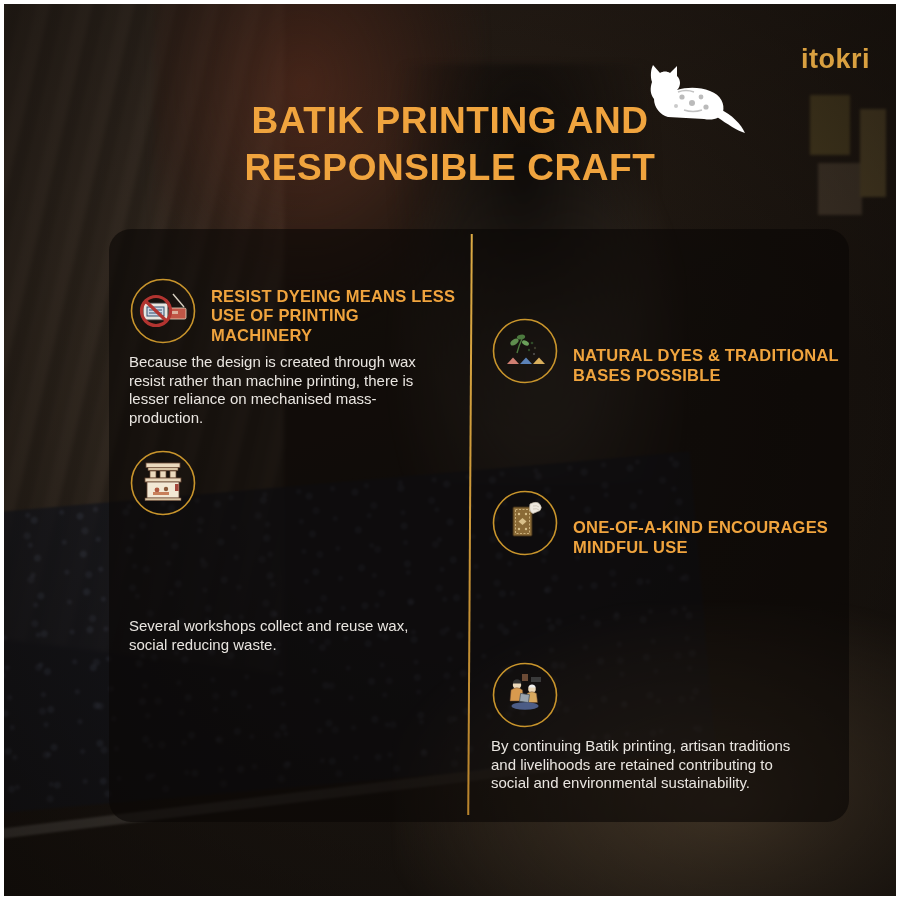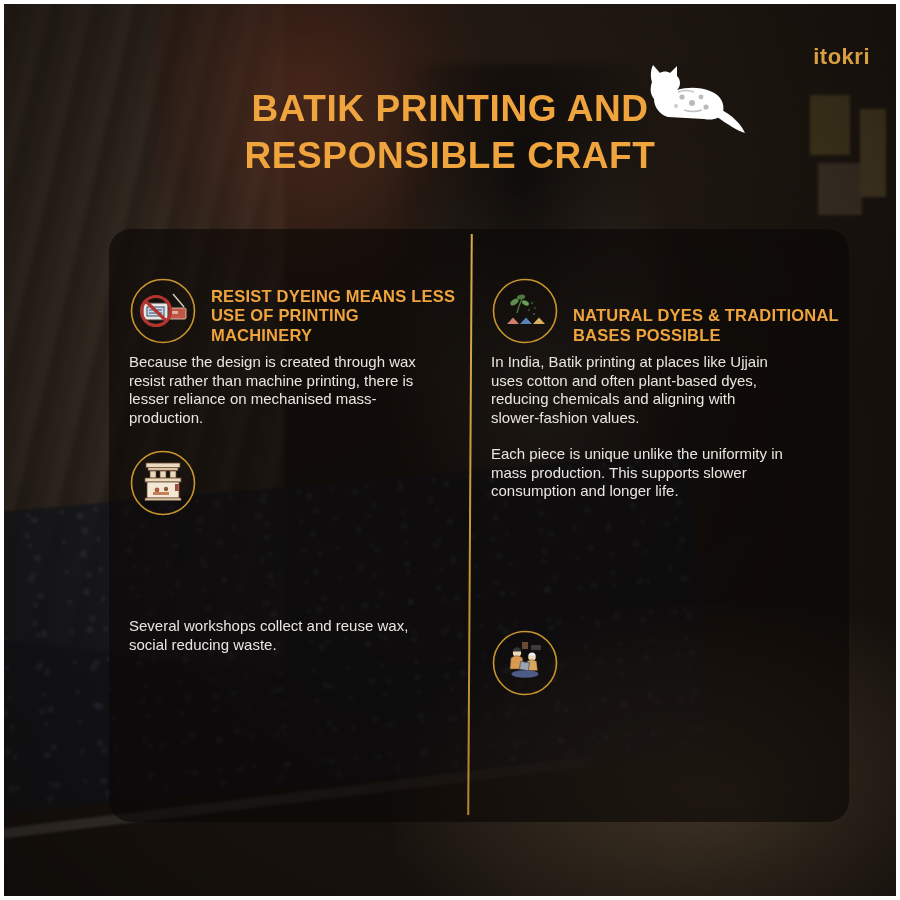--- a/index.html
+++ b/index.html
@@ -36,31 +36,31 @@
   .bg-sand{position:absolute;right:-60px;bottom:-40px;width:560px;height:330px;
     background:radial-gradient(ellipse at 60% 60%,rgba(142,116,84,.55),rgba(100,82,60,.25) 55%,transparent 75%);
     filter:blur(3px);}
   .bg-tableedge{position:absolute;left:-30px;top:790px;width:620px;height:10px;
     background:linear-gradient(90deg,rgba(160,155,148,.4),rgba(120,115,108,.15));
     transform:rotate(-7deg);filter:blur(1px);}
   .bg-vignette{position:absolute;inset:0;
     background:radial-gradient(ellipse at 50% 45%,transparent 35%,rgba(10,7,5,.65) 100%);}
   
   .header{position:absolute;left:0;right:0;top:82px;text-align:center;z-index:5;}
-  .title{color:#f0a43e;font-weight:800;font-size:37px;line-height:1.26;letter-spacing:.6px;}
-  .brand{position:absolute;right:26px;top:-42px;color:#d9a040;font-weight:800;font-size:22px;letter-spacing:.5px;}
+  .title{color:#f0a43e;font-weight:800;font-size:37px;line-height:1.26;letter-spacing:.6px;margin-top:12px;}
+  .brand{position:absolute;right:26px;top:-42px;color:#d9a040;font-weight:800;font-size:27px;letter-spacing:.5px;}
   .cat{position:absolute;left:628px;top:-32px;width:122px;height:86px;z-index:6;}
   
   .panel{position:absolute;left:105px;top:225px;width:740px;height:593px;
     background:rgba(9,7,5,.62);border-radius:22px;z-index:4;}
   .divider{position:absolute;left:360px;top:5px;height:calc(100% - 12px);width:1.6px;
     background:linear-gradient(#dcaa44,#b8832c);transform:rotate(.35deg);}
   .col{position:absolute;top:36px;}
   .col-left{left:20px;width:330px;}
-  .col-right{left:382px;width:352px;}
+  .col-right{left:382px;width:352px;margin-top:40px;}
   .section{height:172px;}
   .sec-head{display:flex;align-items:flex-end;gap:14px;min-height:80px;}
   .icon-wrap{flex:none;width:68px;height:68px;}
   .sec-title{color:#f0a43e;font-weight:700;font-size:16.5px;line-height:1.18;
     letter-spacing:.2px;white-space:pre-line;padding-top:5px;}
   .sec-body{color:#e9e5e0;font-size:15px;line-height:1.24;white-space:pre-line;margin-top:8px;}
 </style>
 </head>
 <body>
 
@@ -178,47 +178,61 @@
               <circle cx="38" cy="33" r="1.2" fill="#2f4a28"></circle>
               <circle cx="43" cy="37" r="1" fill="#555"></circle>
               <path d="M16 47 l6 -6.5 6 6.5z" fill="#cf7f72"></path>
               <path d="M29 47 l6 -6.5 6 6.5z" fill="#5b82b8"></path>
               <path d="M42 47 l6 -6.5 6 6.5z" fill="#d9af5c"></path>
             </svg>
           </div>
           <div class="sec-title">NATURAL DYES &amp; TRADITIONAL
 BASES POSSIBLE</div>
         </div>
-        <div class="sec-body">In India, Batik printing at places like Ujjain
-uses cotton and often plant-based dyes,
-reducing chemicals and aligning with
-slower-fashion values.</div>
-      </div>
-
-      <div class="section">
-        <div class="sec-body">Each piece is unique unlike the uniformity in
-mass production. This supports slower
-consumption and longer life.</div>
+      </div>
+
+      <div class="section">
+        <div class="sec-head">
+          <div class="icon-wrap">
+            <svg width="68" height="68" viewBox="0 0 68 68">
+              <circle cx="34" cy="34" r="31.5" fill="none" stroke="#c9952c" stroke-width="1.6"></circle>
+              <rect x="22" y="18" width="19" height="29" rx="1" fill="#8a6a36" stroke="#3c2c16" stroke-width="1"></rect>
+              <rect x="24.5" y="20.5" width="14" height="24" fill="none" stroke="#d9c08a" stroke-width=".8" stroke-dasharray="2 1.5"></rect>
+              <circle cx="28" cy="25" r="1.2" fill="#d9c08a"></circle>
+                <circle cx="35" cy="25" r="1.2" fill="#d9c08a"></circle>
+              <circle cx="28" cy="40" r="1.2" fill="#d9c08a"></circle>
+                <circle cx="35" cy="40" r="1.2" fill="#d9c08a"></circle>
+              <path d="M31.5 29 l4 3.5 -4 3.5 -4 -3.5z" fill="#d9c08a"></path>
+              <path d="M39 15 q7 -3.5 10 .5 q2.5 3 0 6 l-7 3 q-4.5 -2 -3 -9.5z" fill="#efe9df" stroke="#c6bcac" stroke-width=".7"></path>
+              <path d="M42 17 q4 -1 6 1 M42 20 q4 -1 6 1" stroke="#c6bcac" stroke-width=".7" fill="none"></path>
+            </svg>
+          </div>
+          <div class="sec-title">ONE-OF-A-KIND ENCOURAGES
+MINDFUL USE</div>
+        </div>
       </div>
 
       <div class="section">
         <div class="sec-head">
           <div class="icon-wrap">
             <svg width="68" height="68" viewBox="0 0 68 68">
               <circle cx="34" cy="34" r="31.5" fill="none" stroke="#c9952c" stroke-width="1.6"></circle>
               <rect x="31" y="13" width="6" height="7" fill="#6b4a35"></rect>
               <rect x="40" y="16" width="10" height="5" fill="#3a3a3a"></rect>
               <circle cx="26" cy="24" r="4.2" fill="#ecd9ba"></circle>
               <path d="M21.8 22.5 a4.2 4.2 0 0 1 8.4 0z" fill="#333"></path>
               <path d="M20 29 q6 -4.5 11.5 0 l1 11 h-13.5z" fill="#d89a4e" stroke="#6b4a35" stroke-width=".5"></path>
               <circle cx="41" cy="28" r="3.8" fill="#ecd9ba"></circle>
               <path d="M37.3 26.5 a3.8 3.8 0 0 1 7.4 0z" fill="#eeeeee"></path>
               <path d="M36 32.5 q5 -3.5 9.5 0 l1 9 h-10.5z" fill="#d8a85e" stroke="#6b4a35" stroke-width=".5"></path>
               <rect x="29" y="33" width="9" height="8" fill="#9aa4ae" stroke="#44505c" stroke-width=".7" transform="rotate(8 33.5 37)"></rect>
               <ellipse cx="34" cy="45" rx="13.5" ry="3.8" fill="#4c5c86"></ellipse>
             </svg>
           </div>
         </div>
+        <div class="sec-body">By continuing Batik printing, artisan traditions
+and livelihoods are retained contributing to
+social and environmental sustainability.</div>
       </div>
 
     </div>
   </div>
 </div>
 
 </body></html>

